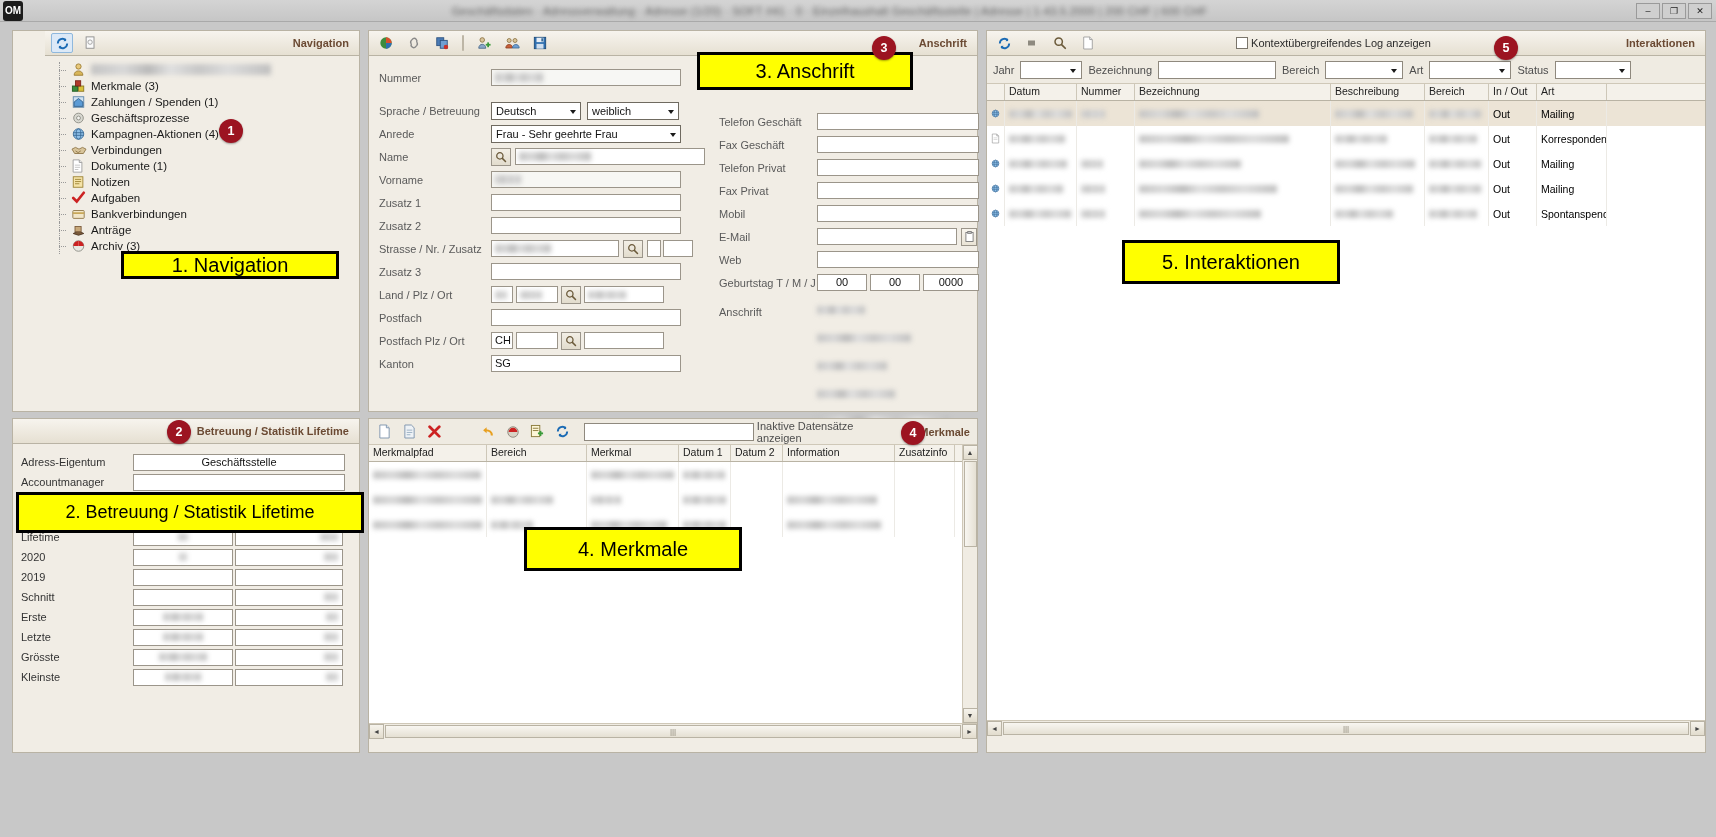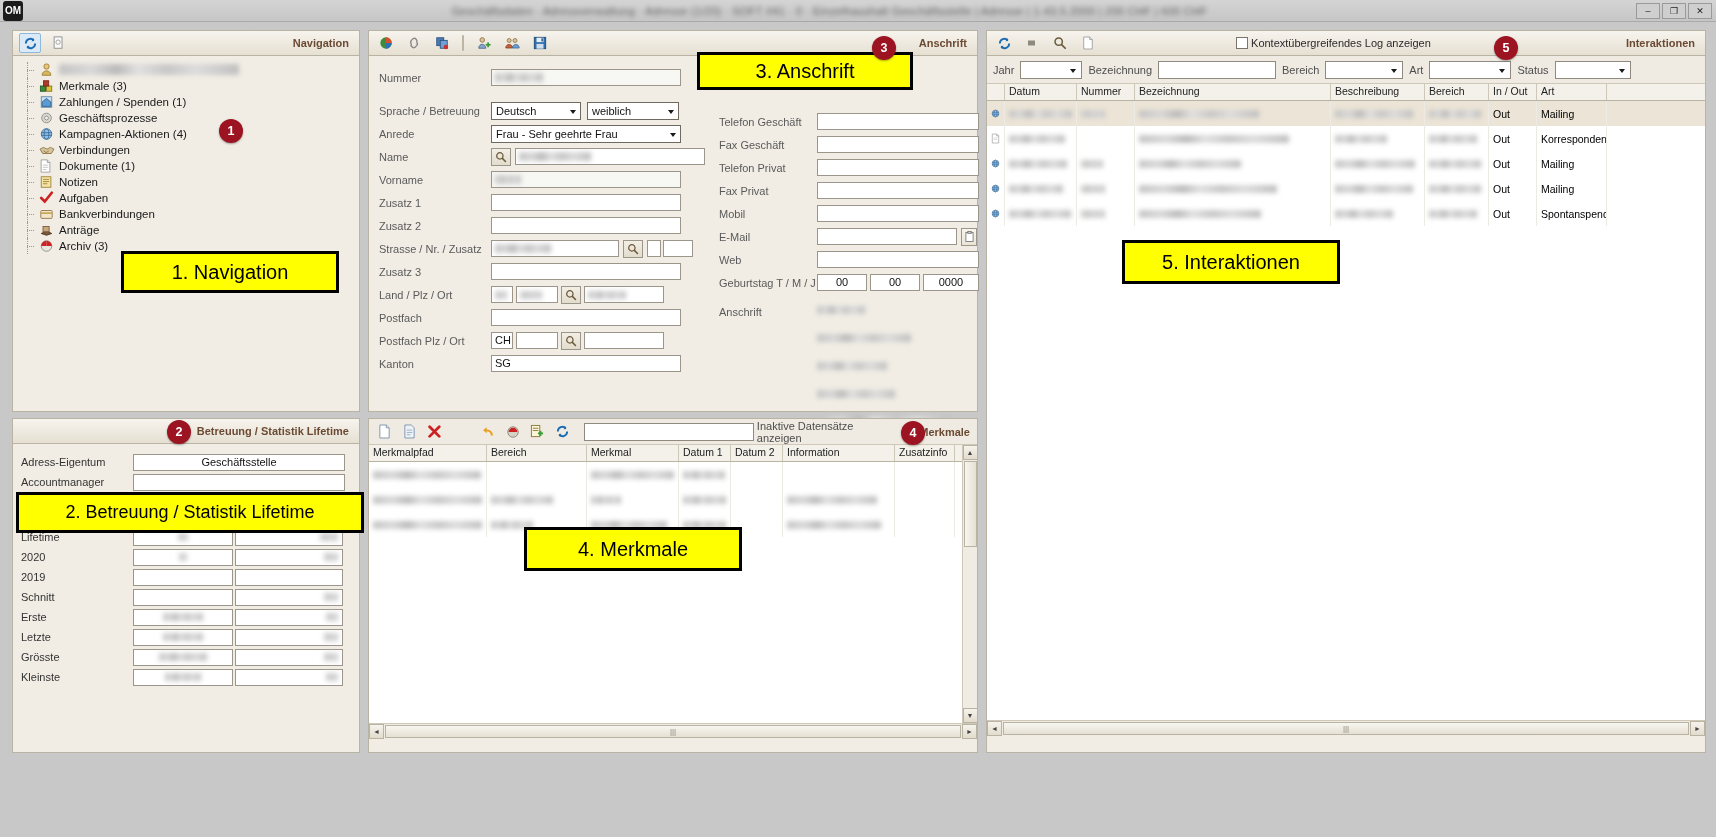--- a/index.html
+++ b/index.html
@@ -58,21 +58,21 @@
   
   .tb {
     width: 22px; height: 20px; display: flex; align-items: center;
     justify-content: center; cursor: default; border: 1px solid transparent;
     border-radius: 2px;
   }
   .tb.active { background: #dce9f7; border-color: #8fb8dd; }
   .tb.sep { width: 1px; height: 16px; background: #bdb6a6; margin: 0 3px; }
 
   
-  #nav-panel { left: 12px; top: 30px; width: 348px; height: 382px; }
+  #nav-panel { left: 12px; top: 30px; width: 348px; height: 382px; padding-left: 32px; }
   .tree { padding: 6px 4px 4px 8px; font-size: 11.5px; color: #1a1a1a; }
   .tree-row { display: flex; align-items: center; height: 16px; gap: 4px; }
   .tree-guide {
     width: 14px; height: 16px; position: relative; flex: none;
   }
   .tree-guide:before {
     content: ""; position: absolute; left: 6px; top: 0; bottom: 0;
     border-left: 1px dotted #999;
   }
   .tree-guide:after {
@@ -982,21 +982,21 @@
           </div>
       </div>
     </div>
     <div class="sb-h">
       <div class="sb-btn">◄</div>
       <div class="sb-thumb" style="flex:1;margin:0 1px">|||</div>
       <div class="sb-btn">►</div>
     </div>
   </div>
 
-  <div class="callout" id="co-1" style="left:121px; top:251px; width:218px; height:42px;">1. Navigation</div>
+  <div class="callout" id="co-1" style="left:121px; top:251px; width:218px; height:28px;">1. Navigation</div>
   <div class="badge" style="left:219px; top:119px;">1</div>
 
   <div class="callout" id="co-2" style="left:16px; top:492px; width:348px; height:41px; font-size:18px;text-align:right;">2. Betreuung / Statistik Lifetime</div>
   <div class="badge" style="left:167px; top:420px;">2</div>
 
   <div class="callout" id="co-3" style="left:697px; top:52px; width:216px; height:38px;">3. Anschrift</div>
   <div class="badge" style="left:872px; top:36px;">3</div>
 
   <div class="callout" id="co-4" style="left:524px; top:527px; width:218px; height:44px;">4. Merkmale</div>
   <div class="badge" style="left:901px; top:421px;">4</div>

